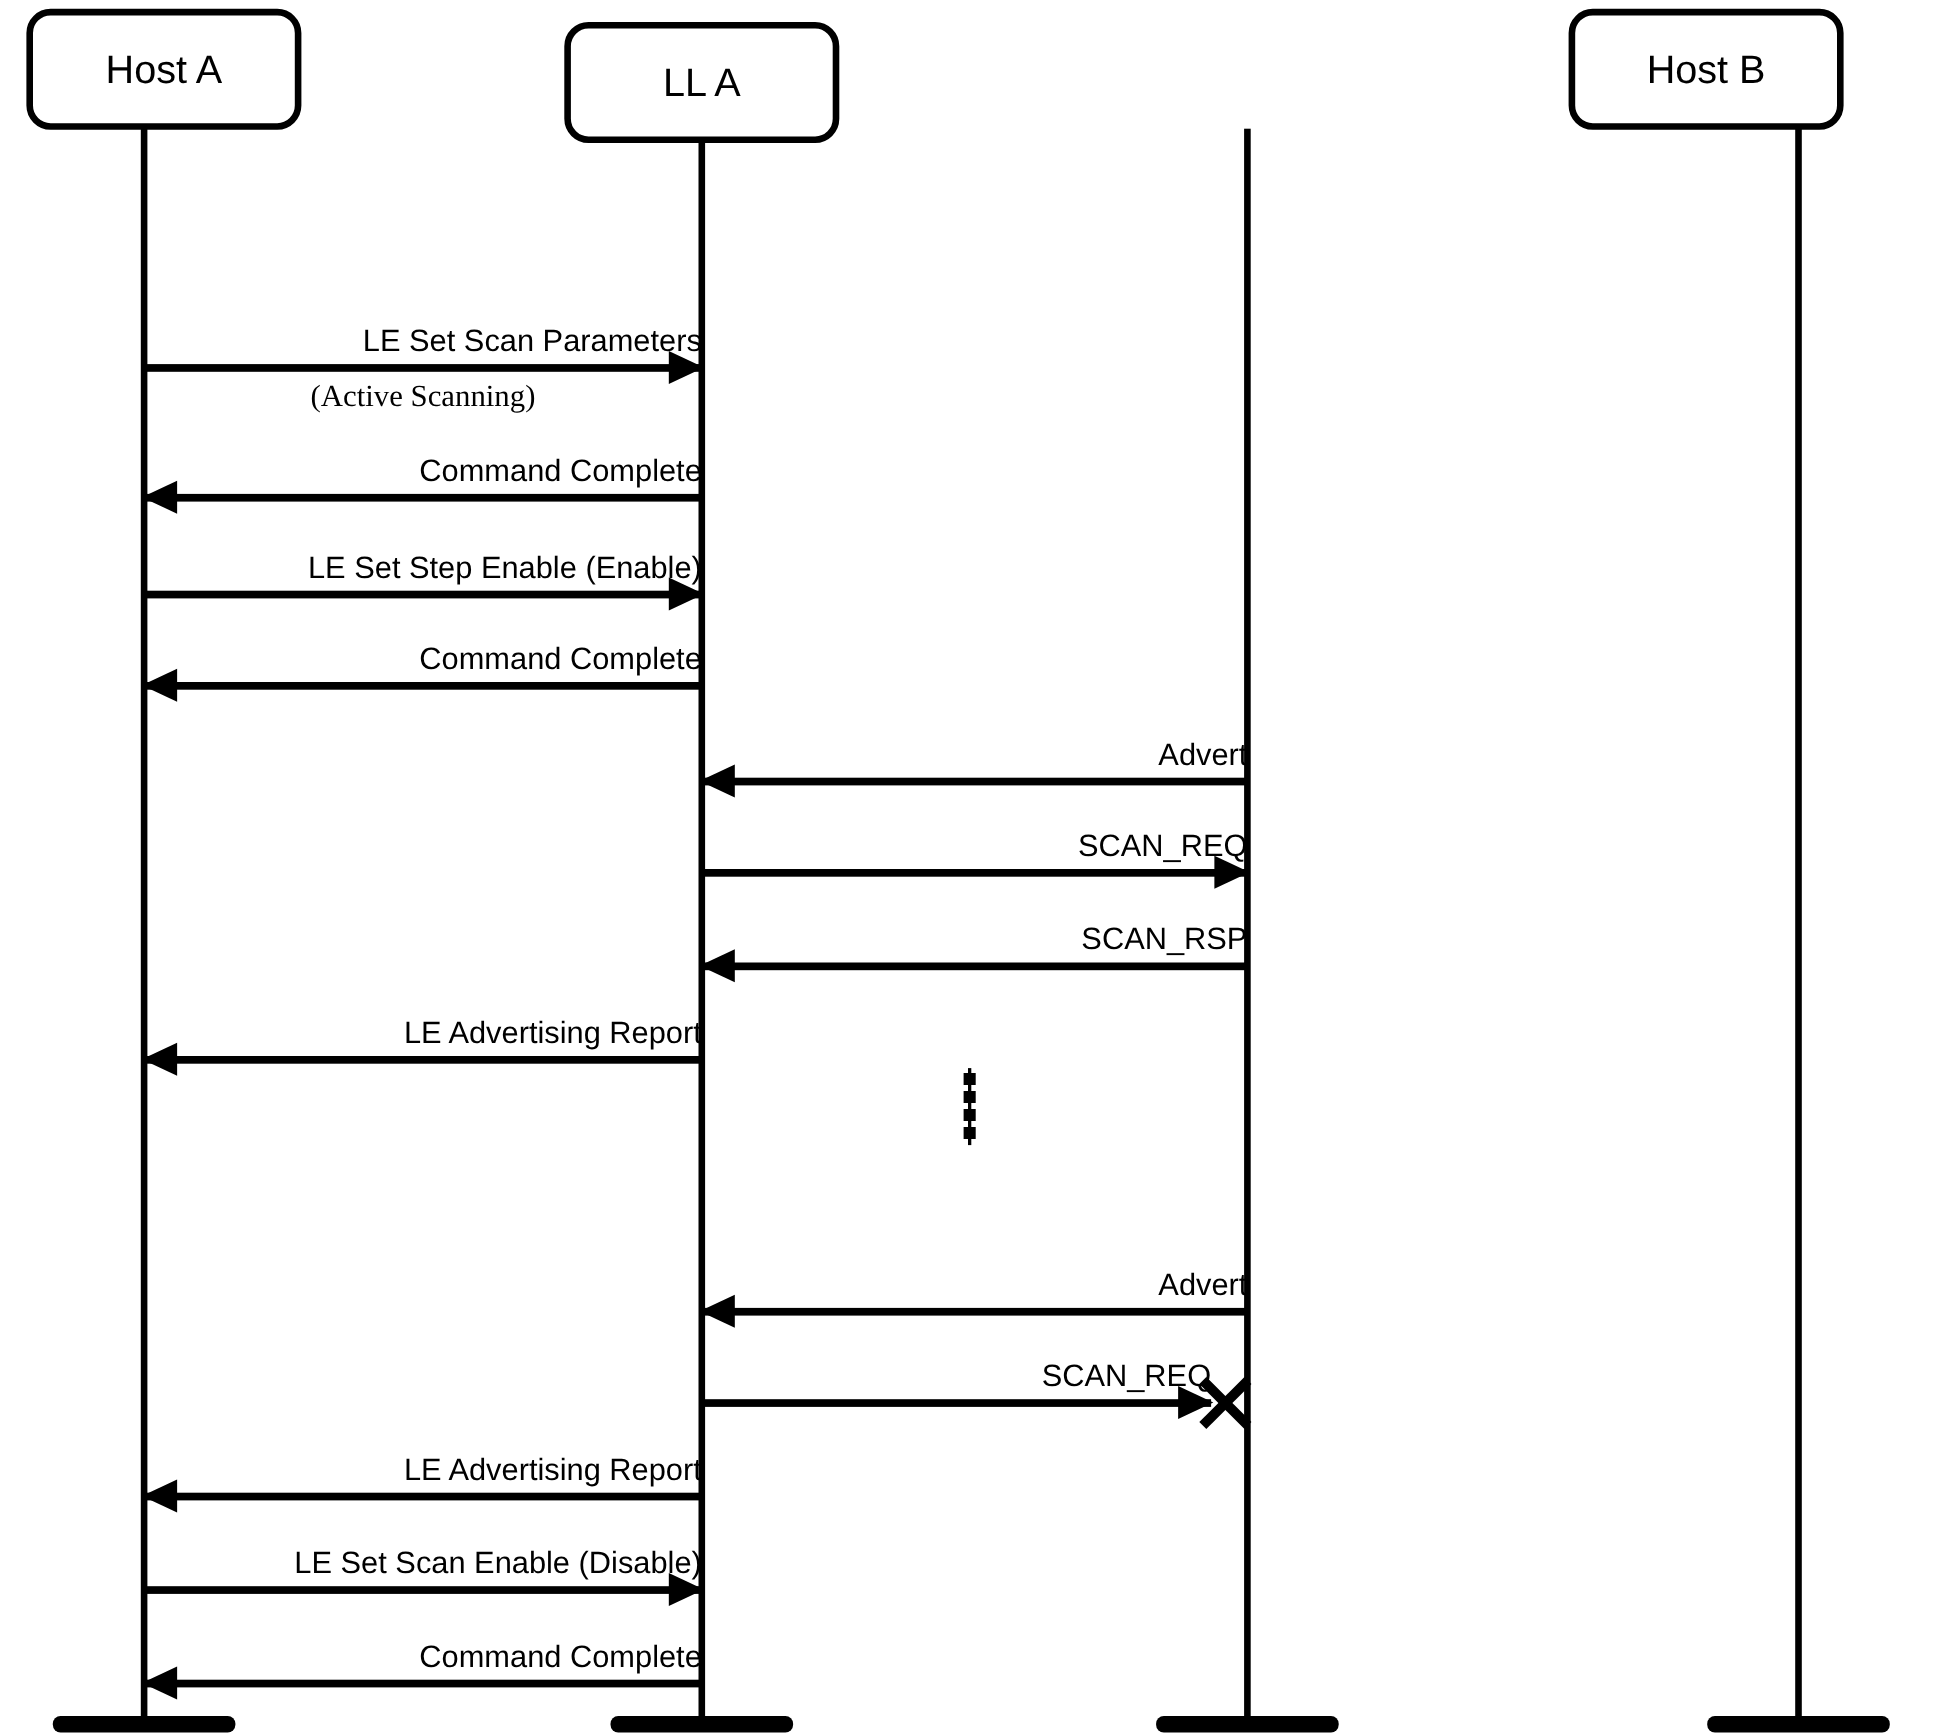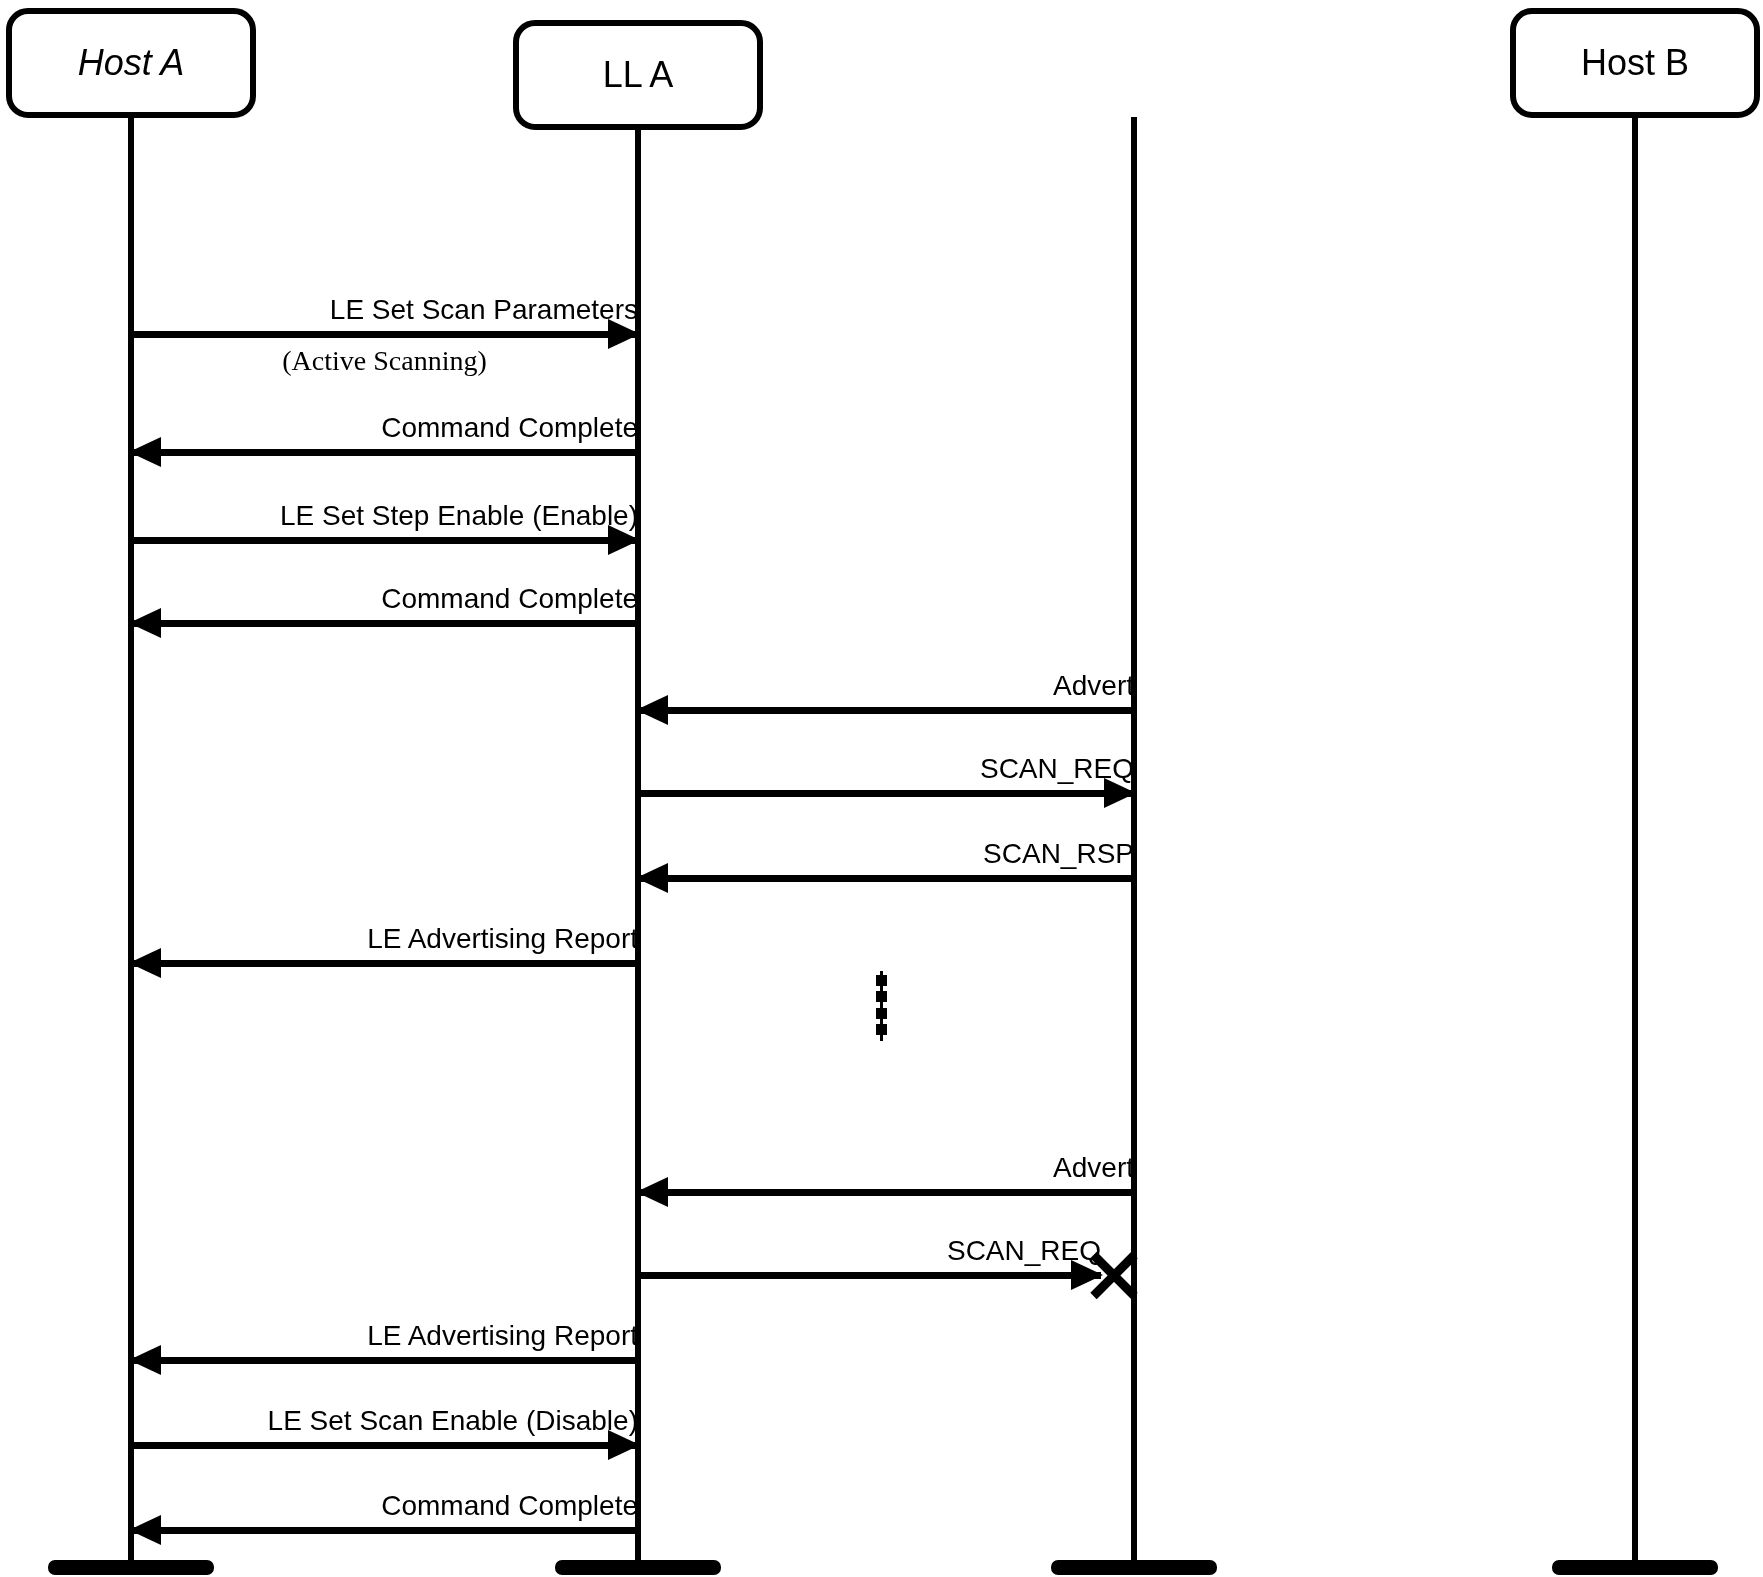--- a/index.html
+++ b/index.html
@@ -55,33 +55,33 @@
   .ellipsis{position:absolute;z-index:3;width:11px;}
   .ellipsis .thin{position:absolute;left:4px;top:-4px;width:3px;height:70px;background:var(--line);}
   .ellipsis .dashes{position:absolute;left:0;top:0;width:11px;height:62px;
     background:repeating-linear-gradient(to bottom, var(--line) 0 11px, transparent 11px 16.5px);}
 </style>
 </head>
 <body>
 
 <div id="stage">
 <div class="lifeline" style="left: 128px;"></div>
-    <div class="actor-box" style="left: 6px; font-style: italic;">
+    <div class="actor-box" style="left: 24px;">
       <div>Host A</div>
     </div>
     <div class="endbar" style="left: 48px;"></div>
     <div class="lifeline" style="left: 635px;"></div>
     <div class="actor-box" style="left: 513px; margin-top: 12px;">
       <div>LL A</div>
     </div>
     <div class="endbar" style="left: 555px;"></div>
     <div class="lifeline" style="left: 1131px;"></div>
     <div class="endbar" style="left: 1051px;"></div>
     <div class="lifeline" style="left: 1632px;"></div>
-    <div class="actor-box" style="left: 1510px; text-align: center;">
+    <div class="actor-box" style="left: 1426px; text-align: center;">
       <div>Host B</div>
     </div>
     <div class="endbar" style="left: 1552px;"></div>
     <div class="msg" style="left: 131px; top: 334px; width: 507px;">
       <div class="msg-line"></div>
       <div class="head right"></div>
       <div class="msg-label">LE Set Scan Parameters</div>
       <div class="msg-sublabel">(Active Scanning)</div>
     </div>
     <div class="msg" style="left: 131px; top: 452px; width: 507px;">

